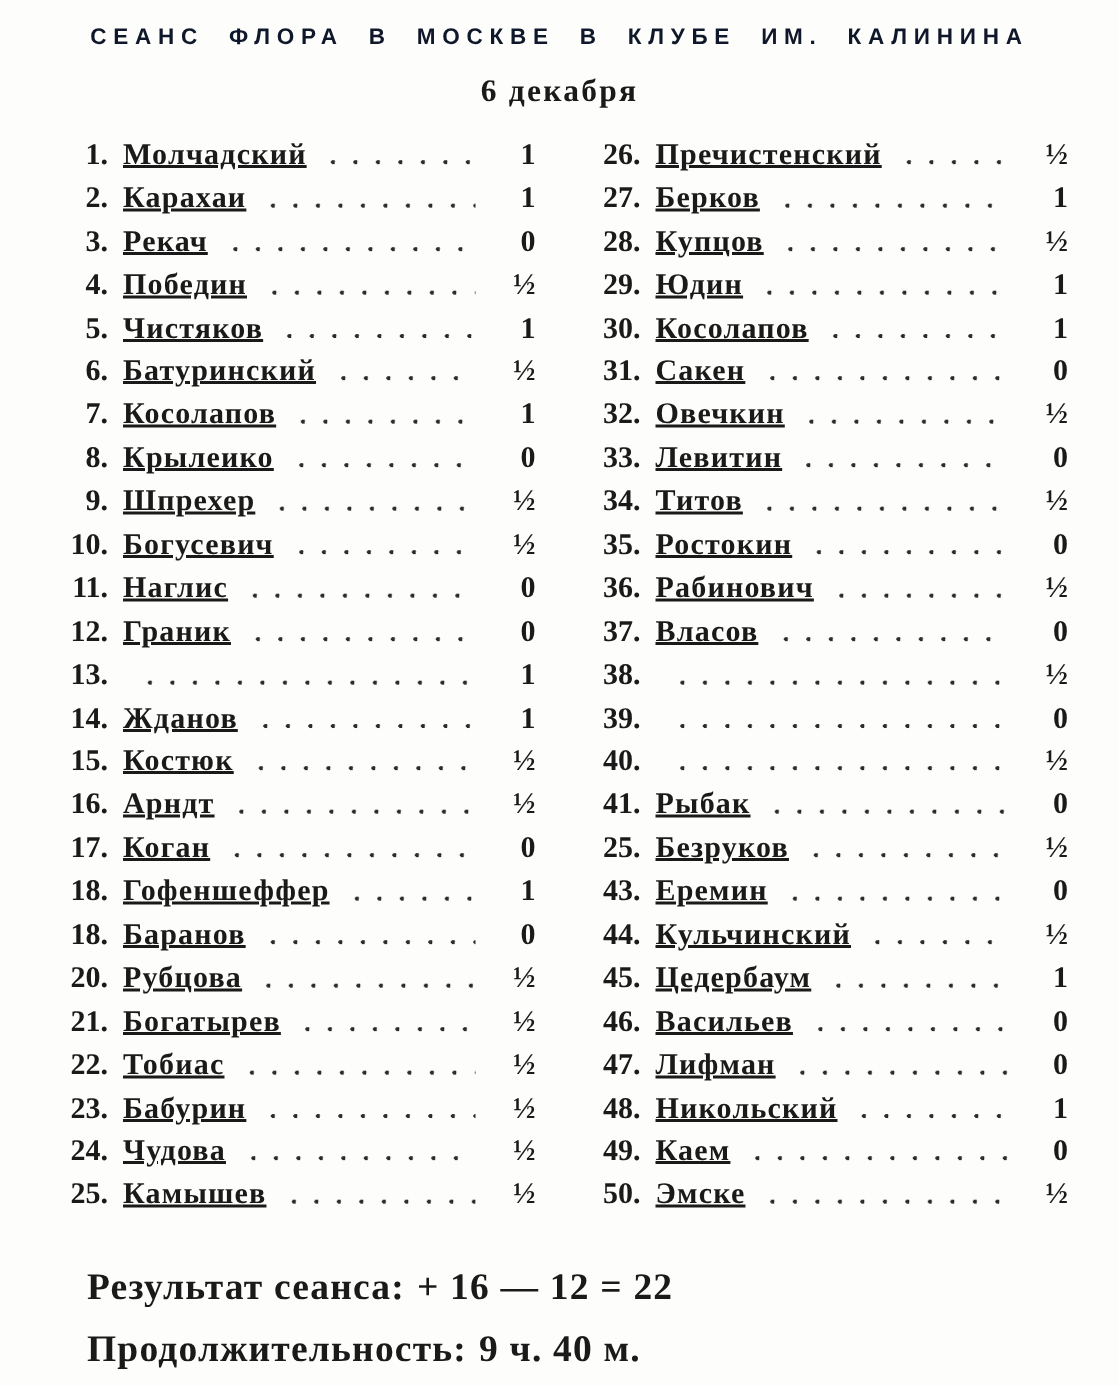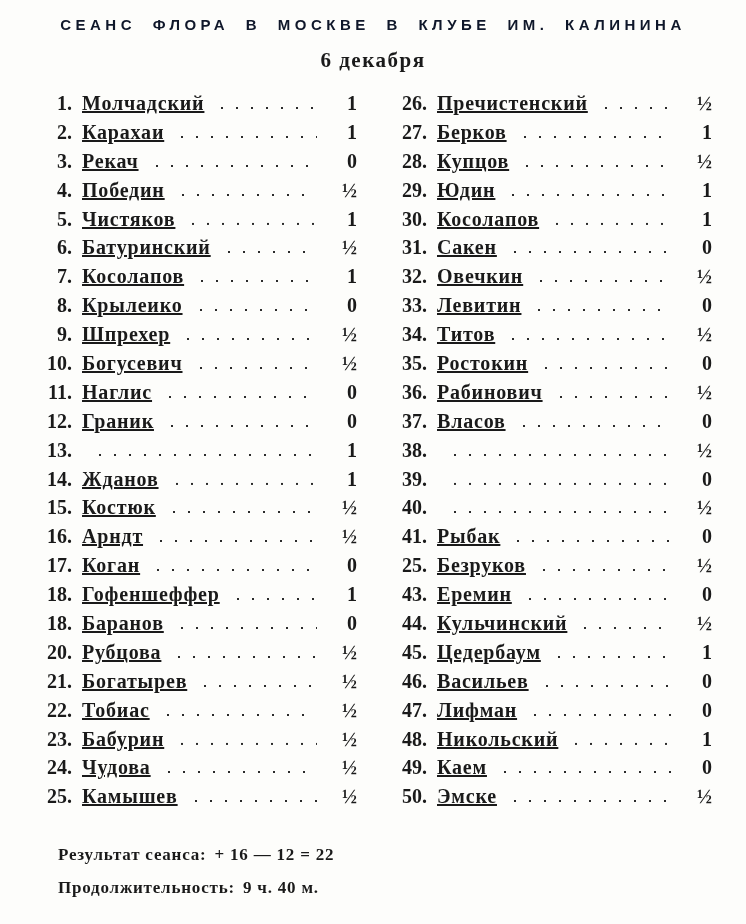--- a/index.html
+++ b/index.html
@@ -69,21 +69,21 @@
   .score {
     flex: none;
     width: 34px;
     text-align: right;
     font-size: 20px;
     font-weight: 700;
   }
 
   .summary {
     margin: 34px 0 0 58px;
-    font-size: 17px;
+    font-size: 25px;
     font-weight: 600;
     letter-spacing: 0.8px;
   }
   .summary .line { margin-bottom: 13px; }
   .summary .value { padding-left: 8px; font-weight: 700; }
 </style>
 </head>
 <body>
 
 <div class="page">

